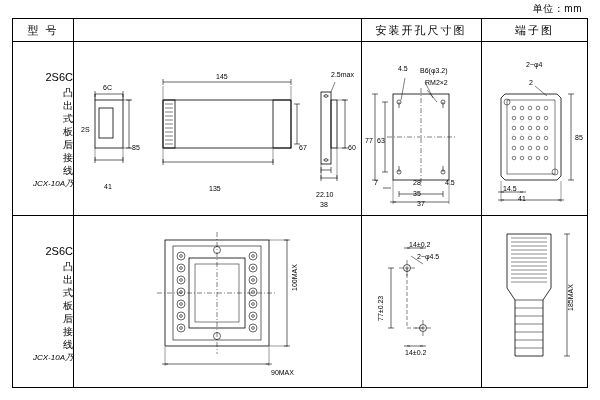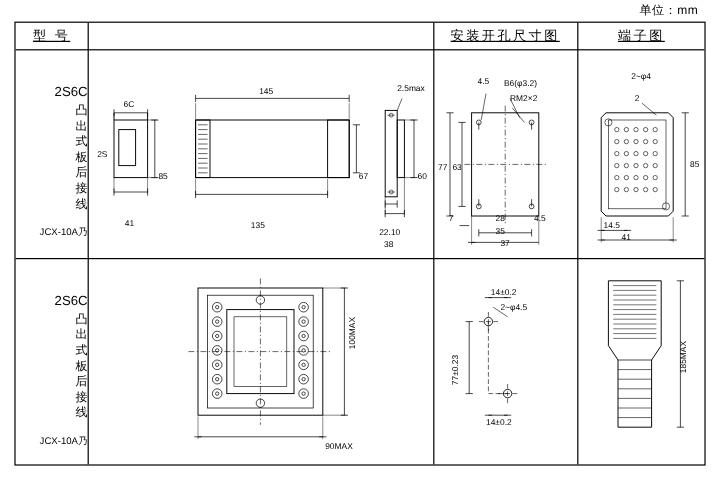--- a/index.html
+++ b/index.html
@@ -56,21 +56,20 @@
 
   
   .hdr {
     position: absolute;
     top: 0;
     height: 22px;
     line-height: 22px;
     text-align: center;
     font-size: 11px;
     letter-spacing: 2px;
-    text-decoration: underline;
   }
 
   
   .model-cell {
     position: absolute;
     width: 60px;
     text-align: right;
     font-size: 10px;
     line-height: 13px;
   }
@@ -78,22 +77,22 @@
     font-size: 11px;
     font-weight: normal;
   }
   .model-vert {
     margin-top: 2px;
     font-size: 10px;
     line-height: 12px;
     text-decoration: underline;
   }
   .model-small {
-    margin-top: 10px;
     font-size: 8px;
+    font-style: italic;
   }
 
   .dim {
     position: absolute;
     font-size: 7px;
     font-family: "Liberation Sans", sans-serif;
     white-space: nowrap;
   }
   svg { display:block; }
 </style>

